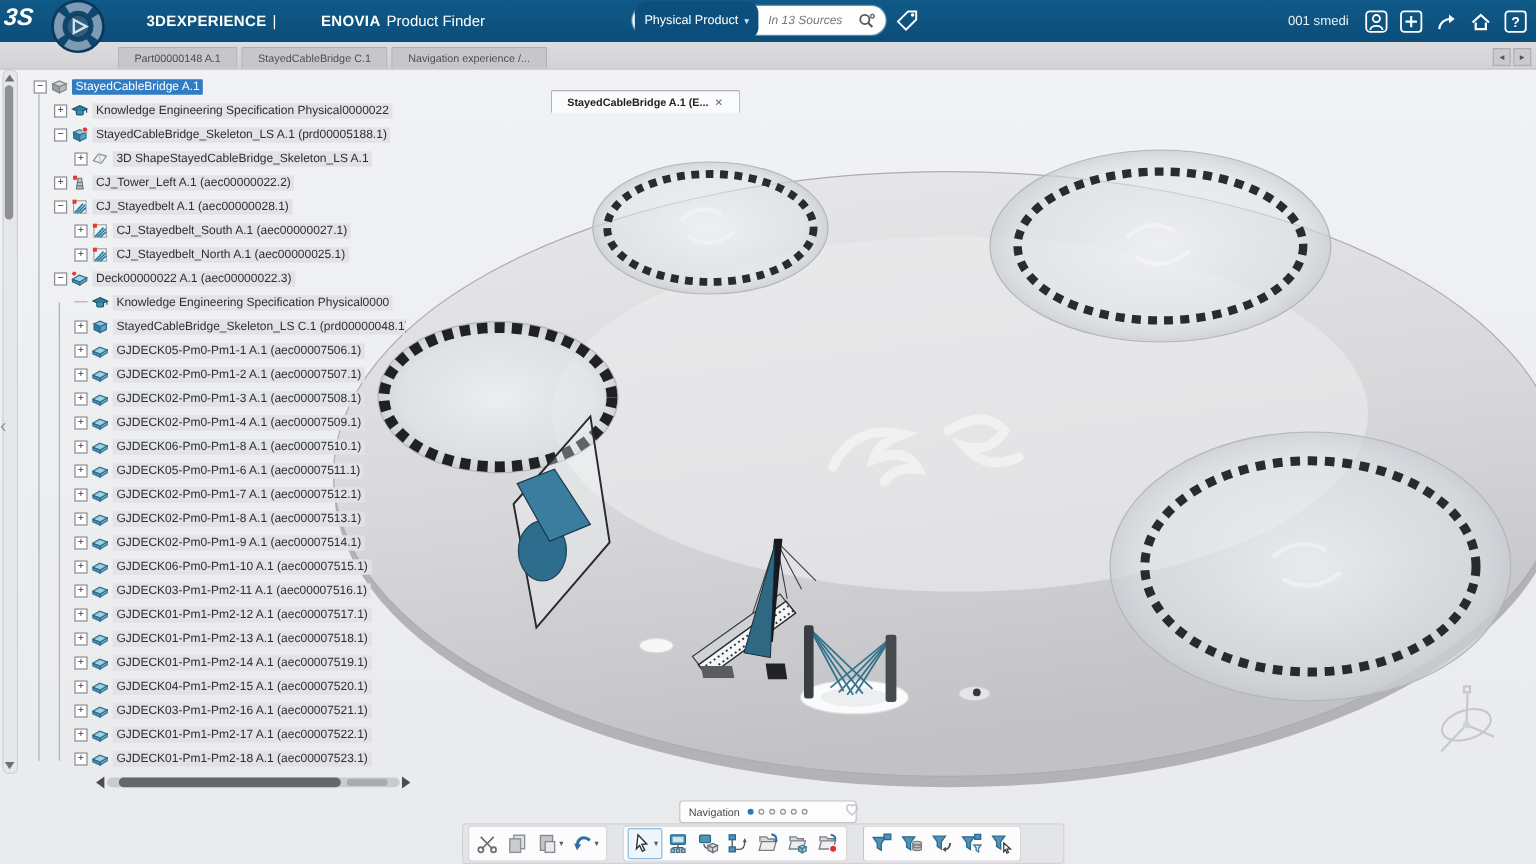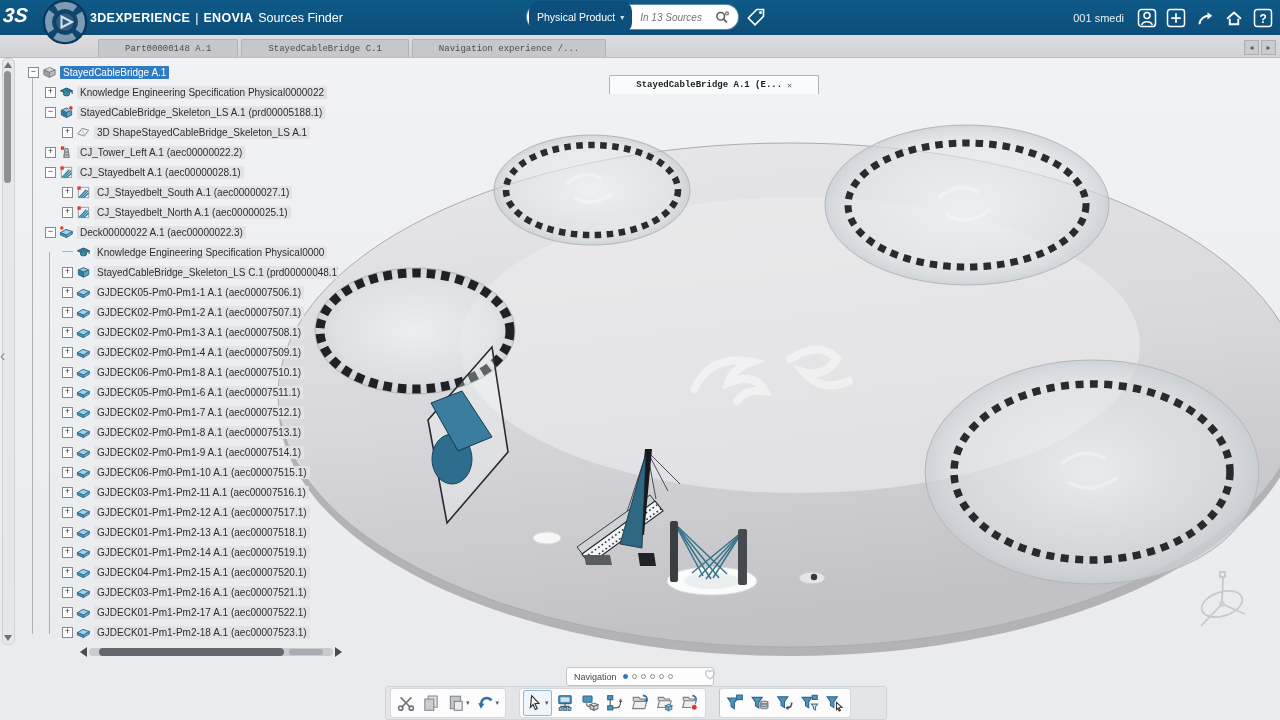--- a/index.html
+++ b/index.html
@@ -7,42 +7,42 @@
   #app{position:relative;width:1280px;height:720px;}
 
   
   #header{position:absolute;left:0;top:0;width:1280px;height:35px;
     background:linear-gradient(#0f5a88,#0c4d79);z-index:30;}
   #ds-logo{position:absolute;left:3px;top:4px;width:34px;height:28px;
     color:#fff;font-weight:bold;font-style:italic;font-size:20px;transform:skewX(-6deg);}
   #compass{position:absolute;left:41px;top:0px;z-index:40;}
   #brand{position:absolute;left:90px;top:0;height:35px;display:flex;align-items:center;
     gap:5px;color:#fff;font-size:12.5px;}
-  #brand b{letter-spacing:.3px;}
+  #brand b{letter-spacing:.3px;margin-left:32px;}
   #searchbox{position:absolute;left:527px;top:5px;width:211px;height:24px;background:#fff;
     border-radius:12px;display:flex;align-items:center;box-shadow:0 0 0 1px rgba(255,255,255,.35);}
   #scopebtn{margin-left:2px;height:32px;background:#0d4f7c;border-radius:10px;color:#fff;
     font-size:10.5px;display:flex;align-items:center;gap:5px;padding:0 8px;white-space:nowrap;}
   #scopebtn .car{font-size:8px;color:#cfe2ef;}
   .sinput{flex:1;border:0;outline:0;background:transparent;font-size:10px;color:#444;
     padding:0 8px;min-width:10px;font-family:"Liberation Sans",sans-serif;font-style:italic;}
   #search-ic{margin-right:7px;flex:0 0 auto;}
   #tagbtn{position:absolute;left:746px;top:7px;width:20px;height:20px;}
   #topright{position:absolute;right:6px;top:0;height:35px;display:flex;align-items:center;gap:8px;}
   #userlabel{color:#e9f1f7;font-size:11px;margin-right:4px;}
   .hbtn{width:22px;height:22px;display:flex;align-items:center;justify-content:center;cursor:pointer;}
   .hicon{width:20px;height:20px;}
 
   
   #tabbar{position:absolute;left:0;top:35px;width:1280px;height:22px;
     background:linear-gradient(#dddde0,#d2d2d5);border-bottom:1px solid #bcbcc0;z-index:20;}
   #tabstrip{position:absolute;left:98px;top:4px;height:18px;display:flex;gap:3px;}
-  .tab{height:17px;display:flex;align-items:center;gap:5px;padding:0 26px;font-size:9px;
+  .tab{height:17px;display:flex;align-items:center;gap:5px;padding:0 13px;font-size:9px;
     color:#4c4e52;background:#c7c7cb;border:1px solid #b2b2b6;border-bottom:none;
-    border-radius:2px 2px 0 0;white-space:nowrap;cursor:pointer;font-family:Liberation Mono, monospace;}
+    border-radius:2px 2px 0 0;white-space:nowrap;cursor:pointer;}
   .tab.active{background:#fafbfc;color:#222;font-weight:bold;height:18px;margin-top:36px;}
   .tx{color:#6a6c70;font-size:8.5px;font-weight:normal;}
   #tabscroll{position:absolute;right:4px;top:5px;display:flex;gap:2px;}
   .tsbtn{width:13px;height:13px;background:#cbcbce;border:1px solid #aeaeb2;font-size:8px;
     color:#555;display:flex;align-items:center;justify-content:center;cursor:pointer;}
 
   
   #main{position:absolute;left:0;top:57px;width:1280px;height:663px;overflow:hidden;}
   #scene{position:absolute;left:0;top:0;}
 
@@ -283,21 +283,21 @@
     <svg id="compass" width="48" height="46" viewBox="0 0 48 46">
       <circle cx="24" cy="22" r="21.5" fill="#0e466e" stroke="#0a3558" stroke-width="1.5"></circle>
       <circle cx="24" cy="22" r="16.5" fill="none" stroke="#7d9cb3" stroke-width="7" stroke-dasharray="20 6" stroke-dashoffset="10"></circle>
       <circle cx="24" cy="22" r="9.5" fill="#2e5d7f" stroke="#163f5f" stroke-width="1.5"></circle>
       <polygon points="20.5,16.5 31,22 20.5,27.5" fill="none" stroke="#cfe3ef" stroke-width="2"></polygon>
     </svg>
     <div id="brand">
       <b>3DEXPERIENCE</b>
       <span>|</span>
       <b>ENOVIA</b>
-      <span>Sources Finder</span>
+      <span>Product Finder</span>
     </div>
     <div id="searchbox">
       <div id="scopebtn">
         <span>Physical Product</span>
         <span class="car">▾</span>
       </div>
       <input class="sinput" type="text" placeholder="In 13 Sources" style="">
       <svg id="search-ic" width="17" height="17" viewBox="0 0 16 16">
           <use href="#h-search"></use>
         </svg>

